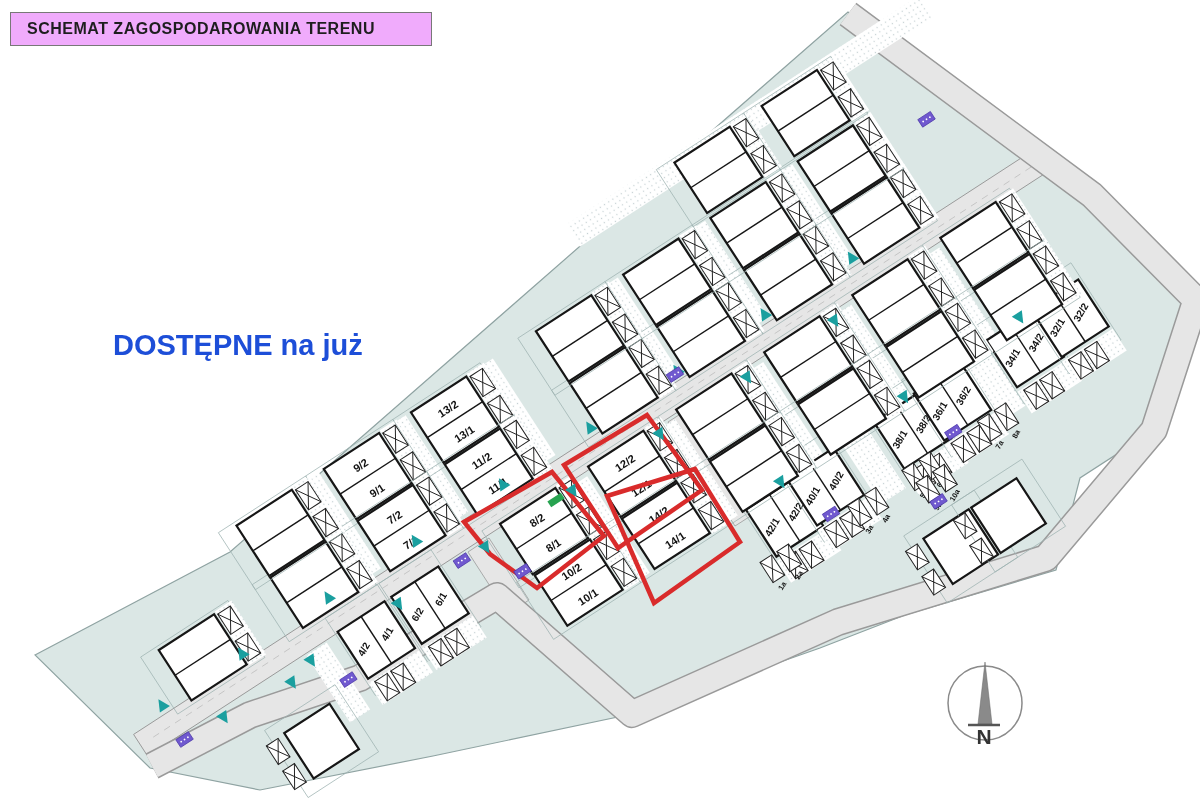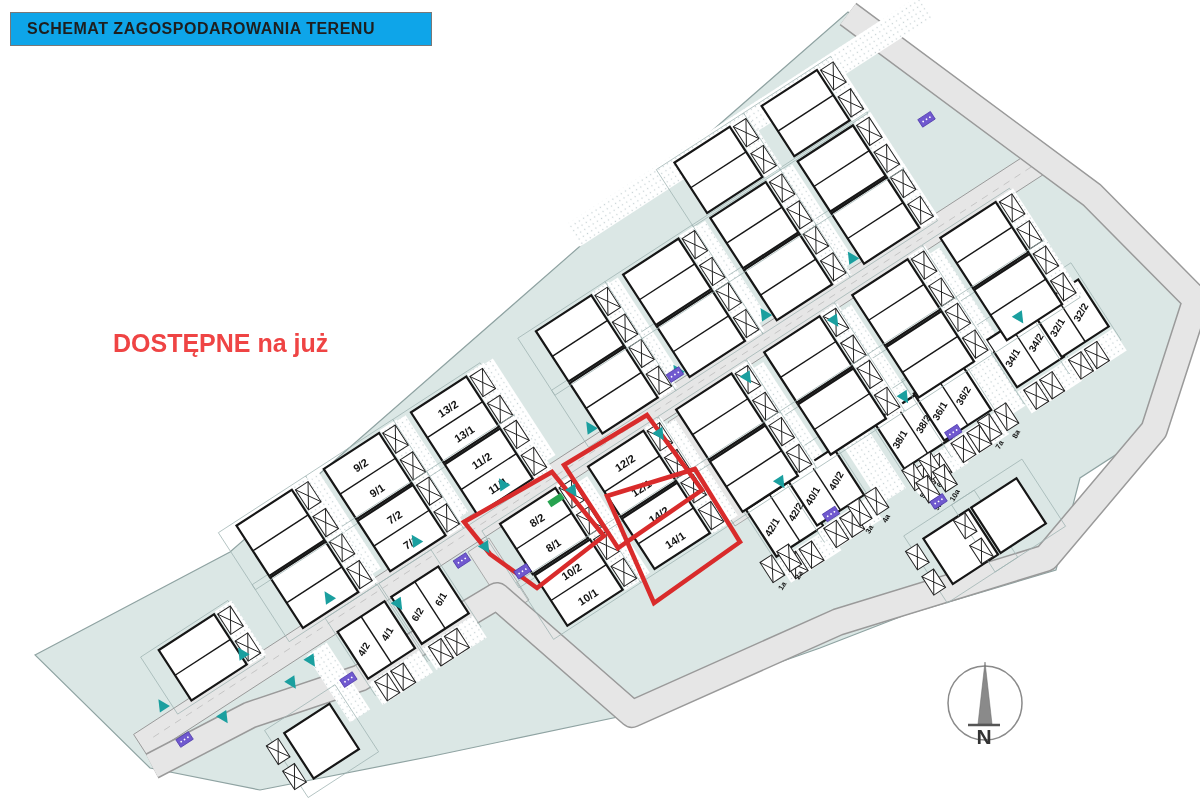--- a/index.html
+++ b/index.html
@@ -1,21 +1,21 @@
 <!DOCTYPE html>
 <html><head>
 <meta charset="utf-8">
 <style>
   html,body{margin:0;padding:0;background:#fff;}
   #stage{position:relative;width:1200px;height:810px;background:#ffffff;overflow:hidden;
          font-family:"Liberation Sans", sans-serif;}
   #title-bar{position:absolute;left:10px;top:12px;width:404px;height:32px;
-    background:#0ea5e9;border:1px solid #787878;display:flex;align-items:center;
+    background:#f0abfc;border:1px solid #787878;display:flex;align-items:center;
     padding-left:16px;font-size:16px;font-weight:bold;letter-spacing:.5px;color:#1e1e1e;}
-  #note{position:absolute;left:113px;top:329px;font-size:25px;font-weight:bold;color:#ef4444;}
+  #note{position:absolute;left:113px;top:329px;font-size:29px;font-weight:bold;color:#1d4ed8;}
   svg text{font-family:"Liberation Sans", sans-serif;}
 </style>
 </head>
 <body>
 
 <div id="stage">
   <div id="title-bar">SCHEMAT ZAGOSPODAROWANIA TERENU</div>
   <div id="note">DOSTĘPNE na już</div>
   <svg id="plan-svg" width="1200" height="810" viewBox="0 0 1200 810" xmlns="http://www.w3.org/2000/svg">
       <defs>

